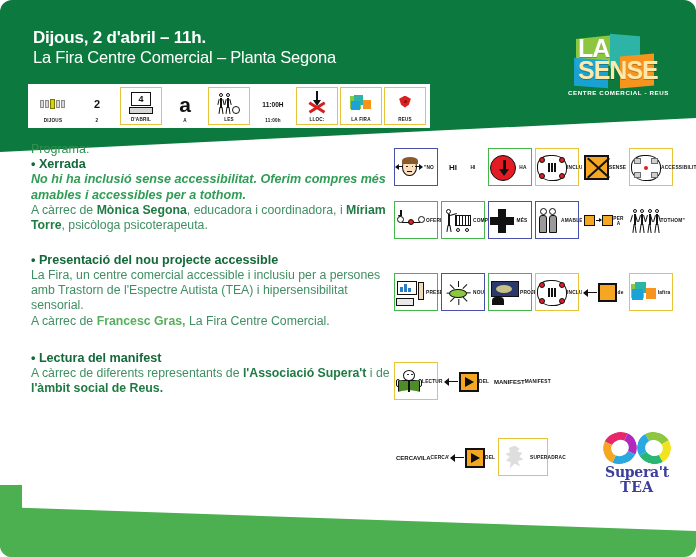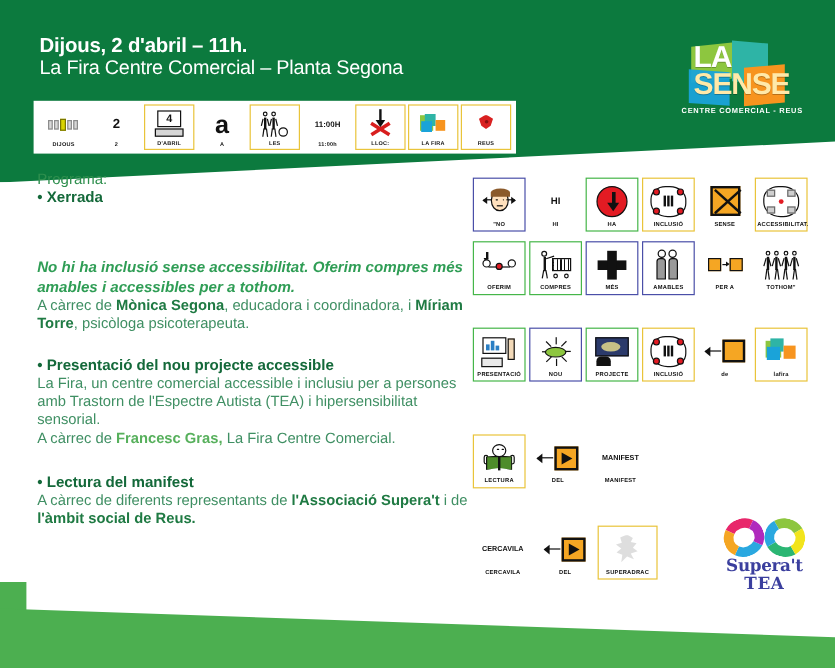--- a/index.html
+++ b/index.html
@@ -7,20 +7,21 @@
     width: 696px; height: 557px;
     font-family: "Liberation Sans", sans-serif;
     background: #ffffff;
     overflow: hidden;
   }
   .poster {
     position: relative;
     width: 696px; height: 557px;
     background: #ffffff;
     overflow: hidden;
+    border-radius: 12px;
   }
 
   
   .header-green {
     position: absolute; left: 0; top: 0;
     width: 696px; height: 152px;
     background: #0c7a3e;
     clip-path: polygon(0 0, 696px 0, 696px 118px, 0 152px);
   }
   .header-title-wrap {
@@ -133,38 +134,38 @@
                background:#d92121; clip-path: polygon(50% 0,95% 28%,80% 78%,50% 100%,20% 78%,5% 28%); }
   .pin .dot { position:absolute; left:5px; top:4px; width:3px; height:3px;
               border-radius:50%; background:#8a0f0f; }
 
   
   .body-left { position: absolute; left: 31px; top: 142px; width: 360px; z-index: 4; }
   .prog-label { font-size: 12.5px; color:#2f8f4e; margin-bottom: 1px; }
   .block { margin-bottom: 9px; }
   .b-title { font-size: 12.6px; font-weight: bold; color:#14693a; line-height: 1.22; }
   .b-em { font-size: 12.6px; font-weight: bold; font-style: italic;
-          color:#2f9d55; line-height: 1.22; margin-top: 44px; }
+          color:#2f9d55; line-height: 1.22; }
   .b-txt { font-size: 12.3px; color:#3f8f63; line-height: 1.24; }
   .b-txt .nm { font-weight: bold; color:#1f7a43; }
   .b-txt .nm-l { font-weight: bold; color:#57b05c; }
   .sp1 { margin-top: 19px; }
   .sp2 { margin-top: 22px; }
   .sp3 { margin-top: 24px; }
 
   
   .pg-row { position: absolute; display: flex; align-items: flex-start; z-index: 4; }
   .row1 { left: 394px; top: 148px; gap: 3px; }
   .row2 { left: 394px; top: 201px; gap: 3px; }
   .row3 { left: 394px; top: 273px; gap: 3px; }
   .row4 { left: 394px; top: 362px; gap: 5px; }
   .row5 { left: 394px; top: 438px; gap: 5px; }
 
   .cell {
-    width: 44px; display:flex; flex-direction:column; align-items:center;
+    width: 44px; display:flex; flex-direction:row; align-items:center;
     background:#fff; padding: 2px 1px 1px 1px;
   }
   .cell .ca { height: 33px; width: 100%; display:flex; align-items:center; justify-content:center; }
   .cell .cl {
     font-size: 4.8px; font-weight: bold; color:#111; letter-spacing: .2px;
     margin-top: 2px; text-align:center; line-height:1; width:100%;
   }
   .bd-blue   { border: 1.5px solid #4a4fa8; }
   .bd-green  { border: 1.5px solid #45b649; }
   .bd-yellow { border: 1.5px solid #e9c43a; }

